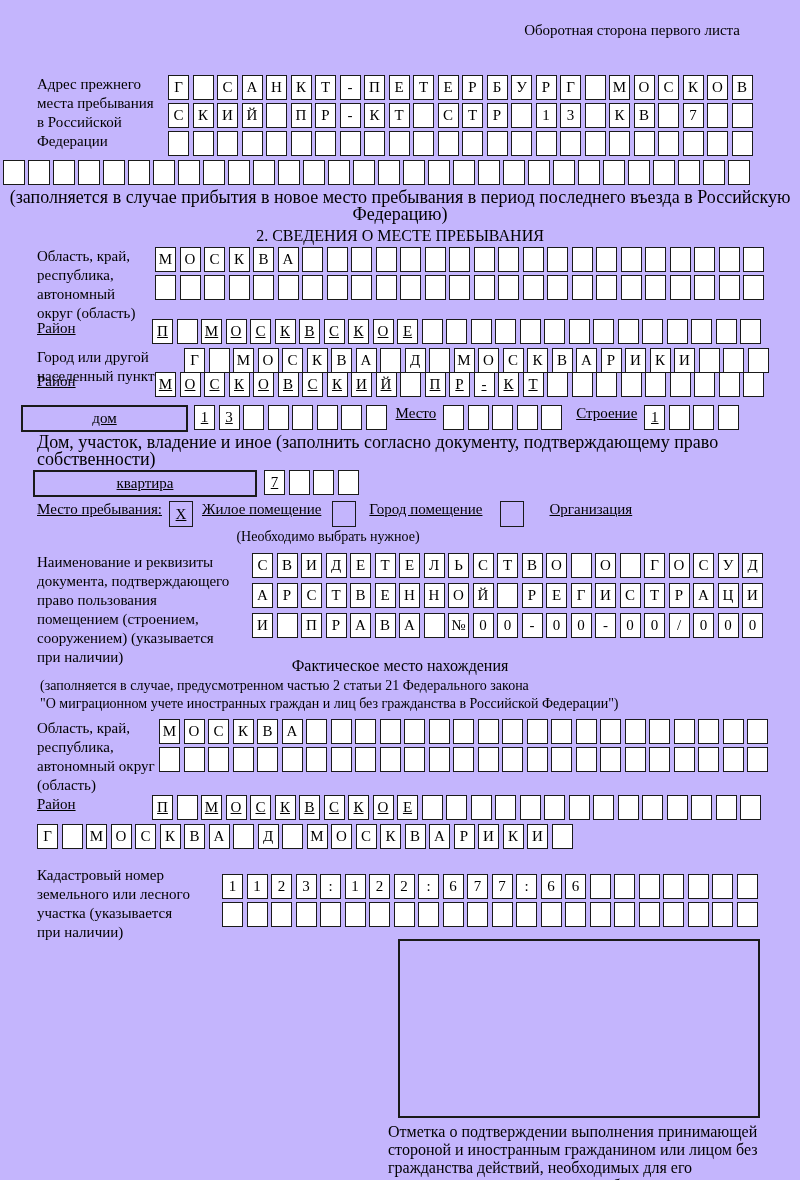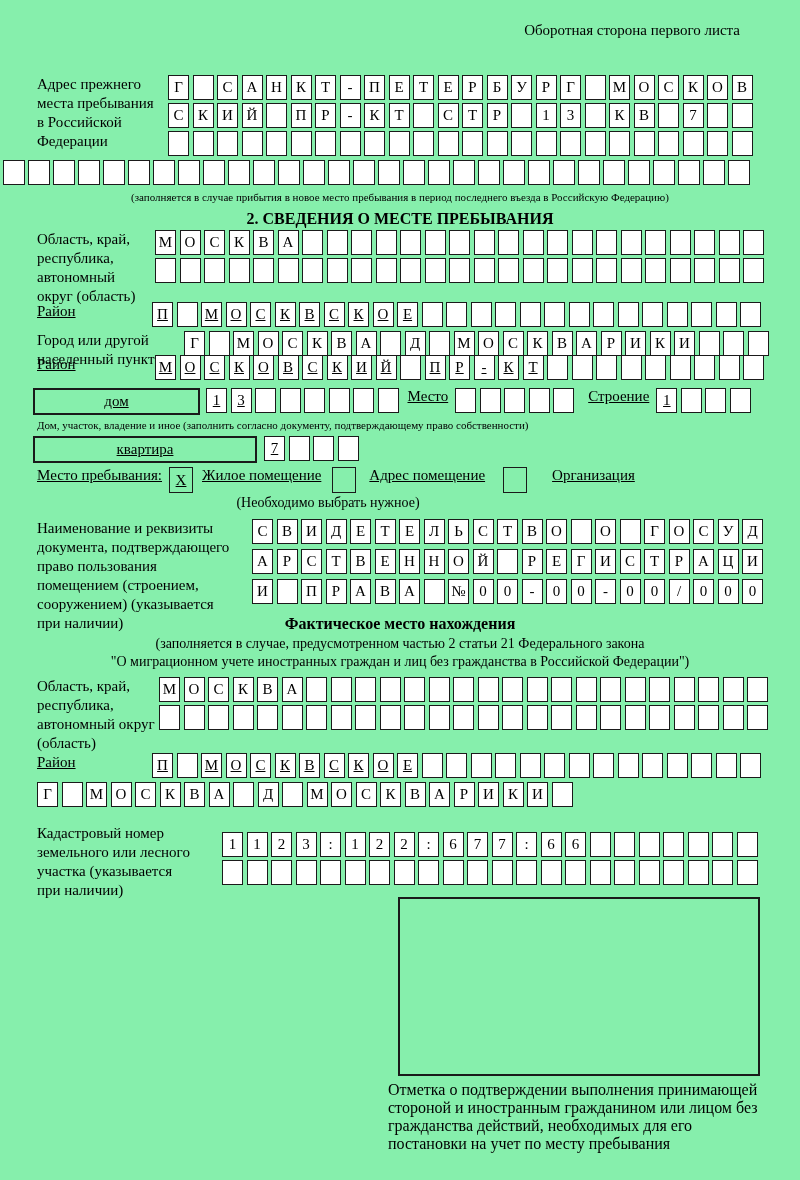--- a/index.html
+++ b/index.html
@@ -1,47 +1,47 @@
 <!DOCTYPE html>
 <html><head>
 <meta charset="utf-8">
 <style>
   html,body{margin:0;padding:0;background:#ffffff;}
-  .page{position:relative;width:800px;height:1180px;background:#86efac;color:#000;
+  .page{position:relative;width:800px;height:1180px;background:#c4b5fd;color:#000;
         font-family:"Liberation Serif","DejaVu Serif",serif;overflow:hidden;}
   .hdr-note{padding-top:22px;padding-right:60px;text-align:right;font-size:15px;}
   .row{display:flex;align-items:flex-start;margin-left:37px;}
   .row.vc{align-items:flex-start;text-decoration:underline;}
   .lbl{font-size:15px;line-height:19px;flex-shrink:0;white-space:pre-line;}
   .w131{width:131px}.w118{width:118px}.w122{width:122px}.w115{width:115px}
   .w147{width:147px}.w193{width:193px}.w185{width:185px}.w215{width:215px}
   .cells{display:flex;gap:3.5px;}
   .cells-col{display:flex;flex-direction:column;gap:3px;}
   .cell{box-sizing:border-box;width:21px;min-width:21px;height:25px;border:1.5px solid #1a1a1a;
         display:flex;align-items:center;justify-content:center;font-size:15px;background:#fff;}
   .r4 .cell{width:22px;min-width:22px;}
   .r4{margin-left:3px;margin-top:4px;display:flex;gap:3px;}
-  .cap{font-size:11px;line-height:17px;font-family:Liberation Serif, serif;}
+  .cap{font-size:18px;line-height:17px;font-family:Liberation Serif, serif;}
   .center{text-align:center;}
-  .sec-title{font-weight:bold;font-size:16px;text-align:center;margin-top:4px;}
+  .sec-title{font-weight:normal;font-size:16px;text-align:center;margin-top:4px;}
   .wbox{box-sizing:border-box;height:27px;border:2px solid #1a1a1a;display:flex;
         align-items:center;justify-content:center;font-size:15px;flex-shrink:0;}
   .wbox.dom{width:167px}.wbox.kv{width:224px}
   .inline-lbl{font-size:15px;margin-left:9px;margin-right:7px;white-space:nowrap;}
   .cb{box-sizing:border-box;width:24px;height:26px;border:1.5px solid #1a1a1a;display:flex;
       align-items:center;justify-content:center;font-size:15px;flex-shrink:0;}
   .h72{height:72px}.h38{height:38px}.h96{height:96px}.h76{height:76px}
   .mt2{margin-top:2px}.mt4{margin-top:4px}.mt6{margin-top:6px}.mt8{margin-top:8px}
   .prev-row{margin-top:36px}
   .mesto-note{margin-left:37px;width:582px;text-align:center;font-size:14px;margin-top:2px;}
   .stamp{box-sizing:border-box;margin-left:398px;margin-top:-3px;width:362px;height:179px;
          border:2px solid #1a1a1a;}
   .stamp-cap{margin-left:388px;margin-top:5px;width:380px;text-align:left;
              font-size:16px;line-height:18px;}
-  .sub{font-size:14px;line-height:18px;text-align:center;}
+  .sub{font-size:14px;line-height:18px;padding-left:40px;}
 </style>
 </head>
 <body>
 
 <div class="page">
 
   <div class="hdr-note">Оборотная сторона первого листа</div>
 
   <div class="row prev-row">
     <div class="lbl w131">Адрес прежнего
@@ -314,21 +314,21 @@
         <span class="cell"></span>
         <span class="cell"></span>
         <span class="cell"></span>
         <span class="cell"></span>
         <span class="cell"></span>
         <span class="cell"></span>
         <span class="cell"></span>
       </div>
   </div>
 
-  <div class="row vc mt8" style="margin-left:33px">
+  <div class="row vc mt8" style="margin-left:21px">
     <div class="wbox dom">дом</div>
     <div class="cells" style="margin-left:6px">
         <span class="cell">1</span>
         <span class="cell">3</span>
         <span class="cell"></span>
         <span class="cell"></span>
         <span class="cell"></span>
         <span class="cell"></span>
         <span class="cell"></span>
         <span class="cell"></span>
@@ -359,21 +359,21 @@
         <span class="cell"></span>
         <span class="cell"></span>
       </div>
   </div>
 
   <div class="row vc mt4">
     <div class="inline-lbl" style="margin-left:0">Место пребывания:</div>
     <div class="cb">X</div>
     <div class="inline-lbl">Жилое помещение</div>
     <div class="cb" style="margin-left:4px"></div>
-    <div class="inline-lbl" style="margin-left:13px">Адрес помещение</div>
+    <div class="inline-lbl" style="margin-left:13px">Город помещение</div>
     <div class="cb" style="margin-left:11px"></div>
     <div class="inline-lbl" style="margin-left:25px">Организация</div>
   </div>
   <div class="mesto-note">(Необходимо выбрать нужное)</div>
 
   <div class="row mt8 h96">
     <div class="lbl w215">Наименование и реквизиты
 документа, подтверждающего
 право пользования
 помещением (строением,
@@ -445,21 +445,21 @@
           <span class="cell">0</span>
           <span class="cell">0</span>
           <span class="cell">/</span>
           <span class="cell">0</span>
           <span class="cell">0</span>
           <span class="cell">0</span>
         </div>
     </div>
   </div>
 
-  <div class="sec-title" style="margin-top:0">Фактическое место нахождения</div>
+  <div class="sec-title" style="margin-top:8px">Фактическое место нахождения</div>
   <div class="sub mt2">(заполняется в случае, предусмотренном частью 2 статьи 21 Федерального закона</div>
   <div class="sub">"О миграционном учете иностранных граждан и лиц без гражданства в Российской Федерации")</div>
 
   <div class="row mt6 h72">
     <div class="lbl w122">Область, край,
 республика,
 автономный округ
 (область)</div>
     <div class="cells-col">
       <div class="cells">

